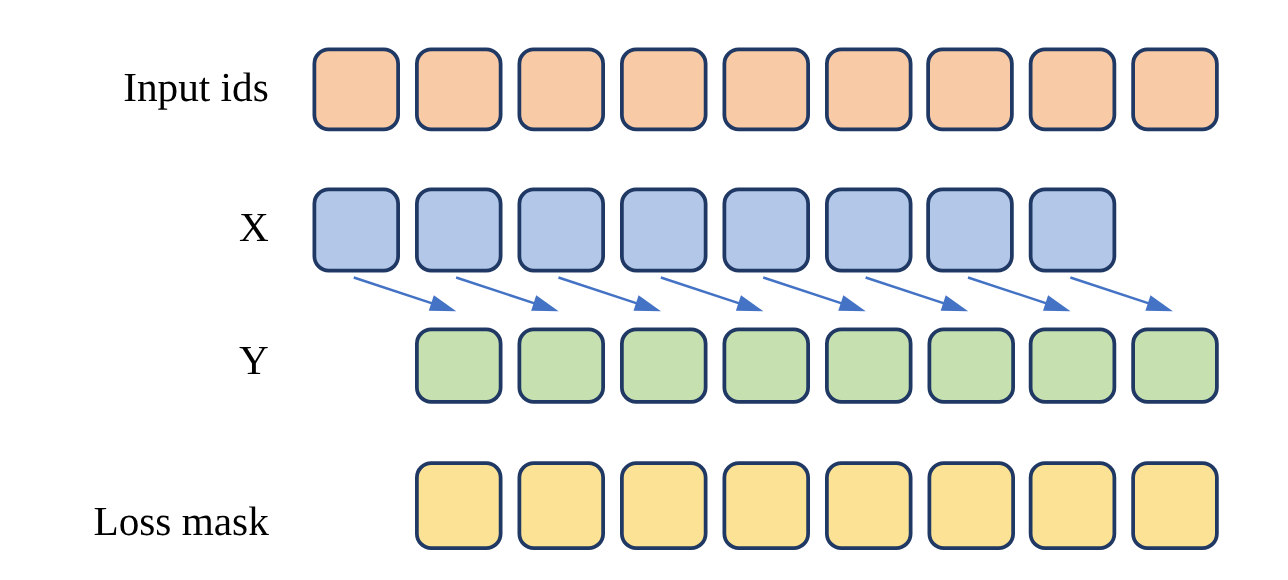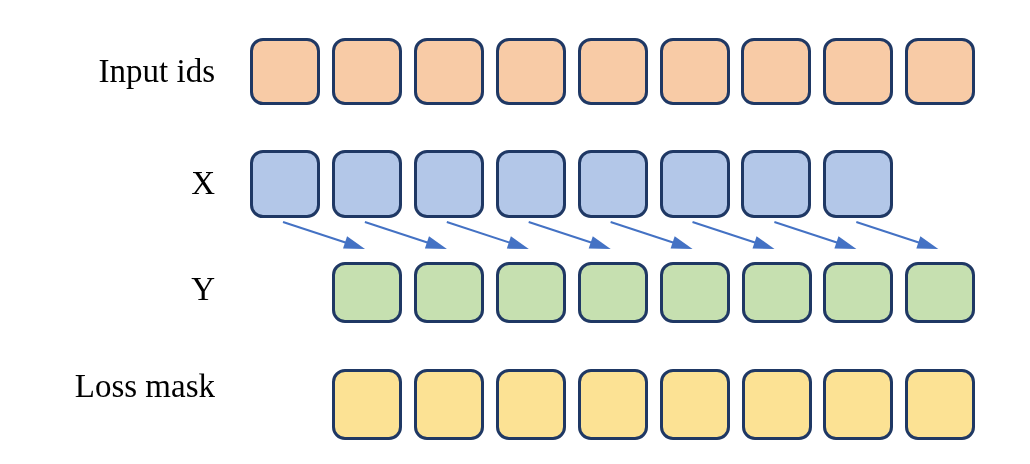--- a/index.html
+++ b/index.html
@@ -40,21 +40,21 @@
   }
 </style>
 </head>
 <body>
 
 <div id="canvas">
 
   <div class="row-label" style="right:815px; top:55px;">Input ids</div>
   <div class="row-label" style="right:815px; top:167px;">X</div>
   <div class="row-label" style="right:815px; top:273px;">Y</div>
-  <div class="row-label" style="right:815px; top:370px;">Loss mask</div>
+  <div class="row-label" style="right:815px; top:402px;">Loss mask</div>
 
   <div id="cells">
       <div class="cell" style="left: 250px; top: 38px; width: 70px; height: 67px; background: rgb(248, 203, 166); border-color: rgb(31, 56, 100);"></div>
       <div class="cell" style="left: 331.9px; top: 38px; width: 70px; height: 67px; background: rgb(248, 203, 166); border-color: rgb(31, 56, 100);"></div>
       <div class="cell" style="left: 413.8px; top: 38px; width: 70px; height: 67px; background: rgb(248, 203, 166); border-color: rgb(31, 56, 100);"></div>
       <div class="cell" style="left: 495.7px; top: 38px; width: 70px; height: 67px; background: rgb(248, 203, 166); border-color: rgb(31, 56, 100);"></div>
       <div class="cell" style="left: 577.6px; top: 38px; width: 70px; height: 67px; background: rgb(248, 203, 166); border-color: rgb(31, 56, 100);"></div>
       <div class="cell" style="left: 659.5px; top: 38px; width: 70px; height: 67px; background: rgb(248, 203, 166); border-color: rgb(31, 56, 100);"></div>
       <div class="cell" style="left: 741.4px; top: 38px; width: 70px; height: 67px; background: rgb(248, 203, 166); border-color: rgb(31, 56, 100);"></div>
       <div class="cell" style="left: 823.3px; top: 38px; width: 70px; height: 67px; background: rgb(248, 203, 166); border-color: rgb(31, 56, 100);"></div>

